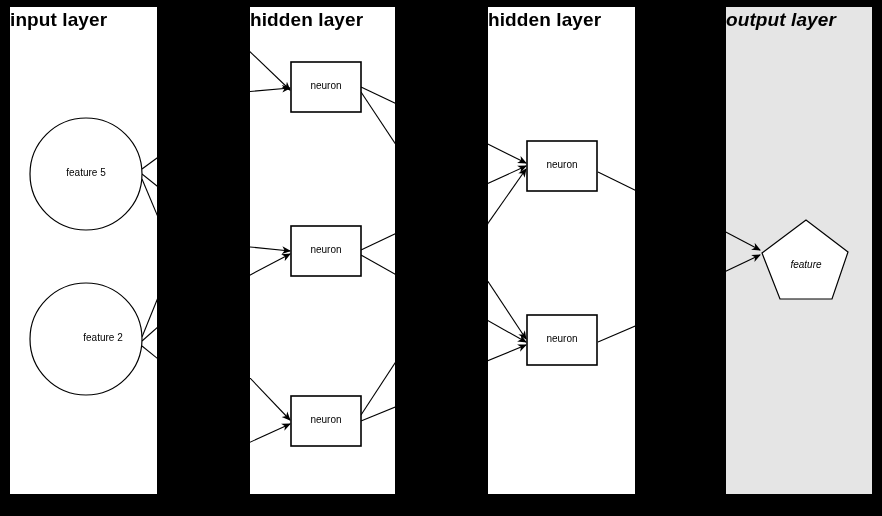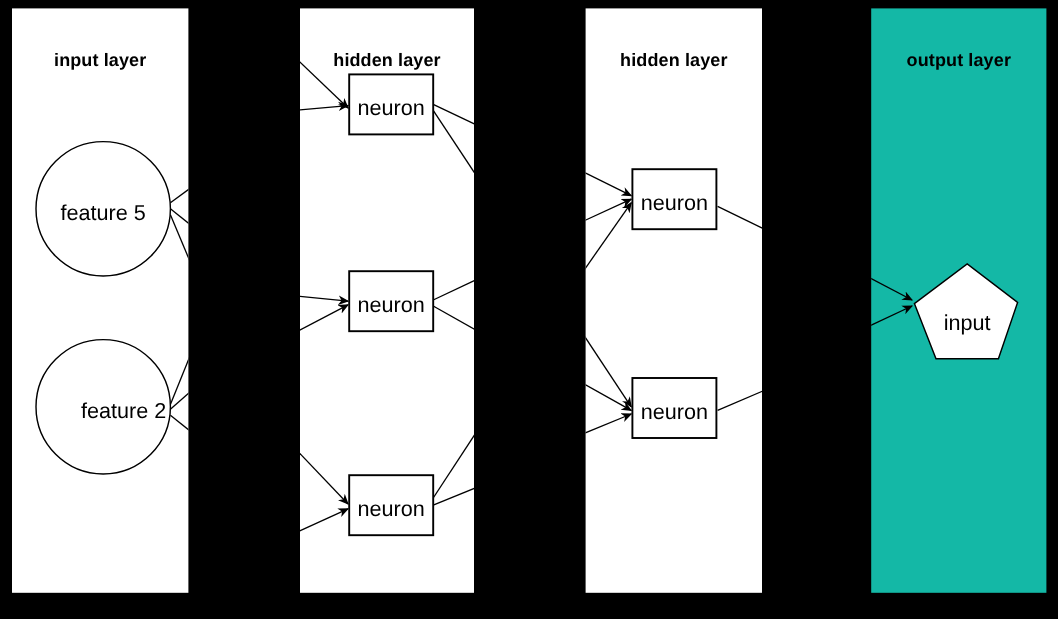--- a/index.html
+++ b/index.html
@@ -16,31 +16,31 @@
     font-family: "Liberation Sans", sans-serif;
   }
   .layer-panel {
     position: absolute;
     overflow: hidden;
   }
   .layer-title {
     position: absolute;
     left: 0;
     right: 0;
-    top: 35px;
-    text-align: center;
-    font-size: 15px;
+    top: 2px;
+    text-align: left;
+    font-size: 19px;
     font-weight: bold;
     color: #000000;
     letter-spacing: 0.1px;
   }
   .node-label {
     position: absolute;
     text-align: center;
-    font-size: 18px;
+    font-size: 10px;
     color: #000000;
     white-space: nowrap;
   }
   .shape-svg {
     position: absolute;
     left: 0;
     top: 0;
     width: 100%;
     height: 100%;
     overflow: visible;
@@ -137,34 +137,34 @@
       </g>
 
       <rect x="39" y="134" width="70" height="50" fill="#ffffff" stroke="#000000" stroke-width="1.6"></rect>
       <rect x="39" y="308" width="70" height="50" fill="#ffffff" stroke="#000000" stroke-width="1.6"></rect>
     </svg>
 
     <div class="node-label" style="left:39px; top:152px; width:70px;">neuron</div>
     <div class="node-label" style="left:39px; top:326px; width:70px;">neuron</div>
   </div>
 
-  <div class="layer-panel" style="left:726px; top:7px; width:146px; height:487px; background:#14b8a6;">
+  <div class="layer-panel" style="left:726px; top:7px; width:146px; height:487px; background:#e5e5e5;font-style:italic;">
     <div class="layer-title">output layer</div>
 
     <svg class="shape-svg" viewBox="0 0 146 487">
       <defs>
         <marker id="ah3" markerWidth="9" markerHeight="9" refX="8" refY="4.5" orient="auto" markerUnits="userSpaceOnUse">
           <path d="M0,0.6 L9,4.5 L0,8.4 L2.6,4.5 Z" fill="#000000"></path>
         </marker>
       </defs>
 
       <g stroke="#000" stroke-width="1.1" fill="none" marker-end="url(#ah3)">
         <line x1="-140" y1="152" x2="34" y2="243"></line>
         <line x1="-140" y1="330" x2="34" y2="248"></line>
       </g>
 
       <polygon points="36,246 80,213 122,245 106,292 54,292" fill="#ffffff" stroke="#000000" stroke-width="1.2"></polygon>
     </svg>
 
-    <div class="node-label" style="left:38px; top:252px; width:84px;">input</div>
+    <div class="node-label" style="left:38px; top:252px; width:84px;">feature</div>
   </div>
 
 </div>
 
 </body></html>

